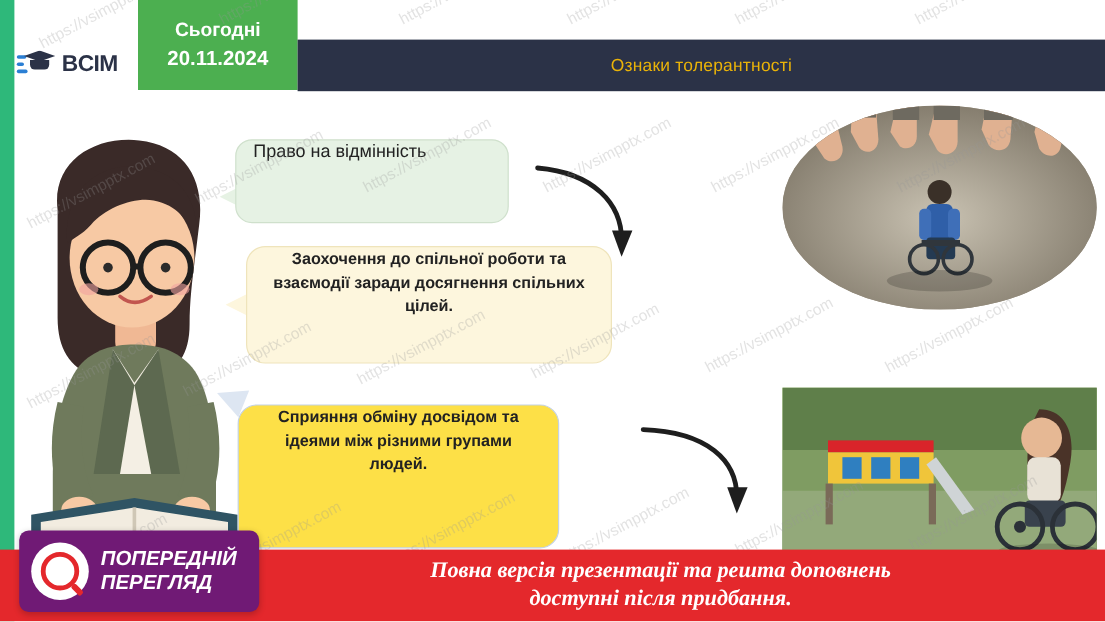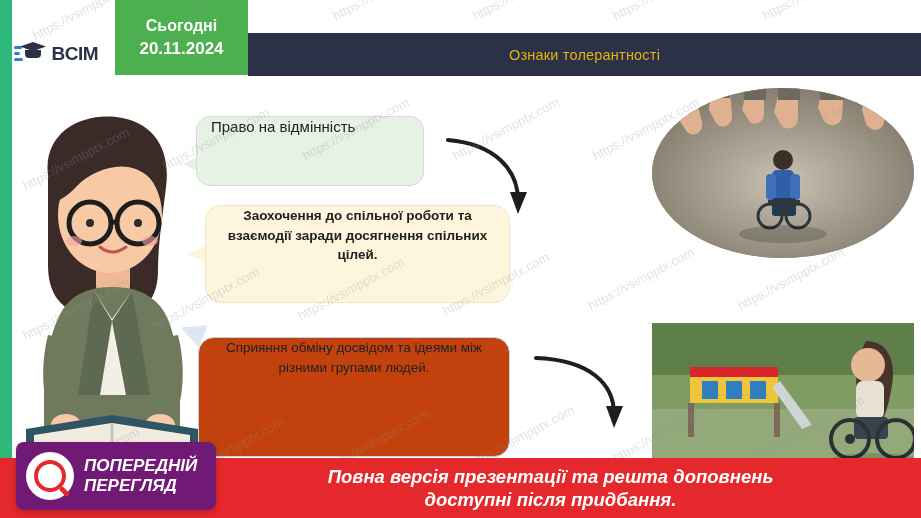--- a/index.html
+++ b/index.html
@@ -91,23 +91,23 @@
     padding:0 14px;box-sizing:border-box;
   }
   .bubble-1 .txt{text-align:left;width:100%;}
   .bubble-2{
     left:205px;top:205px;width:305px;height:98px;
     background:#fdf6dd;border:1px solid #efe4bb;border-radius:16px;
     font-size:13.5px;font-weight:bold;line-height:1.45;
     padding:0 16px;box-sizing:border-box;
   }
   .bubble-3{
-    left:198px;top:337px;width:312px;height:120px;
-    background:#c2410c;border:1px solid #c4d2e4;border-radius:16px;
-    font-size:13.5px;font-weight:normal;line-height:1.45;
+    left:198px;top:337px;width:268px;height:120px;
+    background:#fde047;border:1px solid #c4d2e4;border-radius:16px;
+    font-size:13.5px;font-weight:bold;line-height:1.45;
     padding:0 16px;box-sizing:border-box;
   }
   .tail{position:absolute;width:0;height:0;}
   .tail-1{
     left:183px;top:155px;
     border-top:9px solid transparent;
     border-bottom:9px solid transparent;
     border-right:18px solid #e6f2e4;
   }
   .tail-2{
@@ -135,21 +135,21 @@
   .photo-2{
     left:652px;top:323px;width:262px;height:140px;
     background:linear-gradient(160deg,#8fae6e 0%,#6f8f57 50%,#5d7b49 100%);
   }
   
   .arrow{position:absolute;}
   
   .ribbon{
     position:absolute;left:0;bottom:0;width:921px;height:60px;
     background:#e4282c;
-    display:flex;align-items:center;justify-content:center;
+    display:flex;align-items:center;justify-content:center;font-family:Liberation Serif, serif;
   }
   .ribbon-text{
     color:#ffffff;font-size:18.5px;font-style:italic;font-weight:bold;
     text-align:center;line-height:1.25;margin-left:180px;
   }
   
   .preview{
     position:absolute;left:16px;bottom:8px;width:200px;height:68px;
     background:#701a75;border-radius:8px;
     display:flex;align-items:center;

